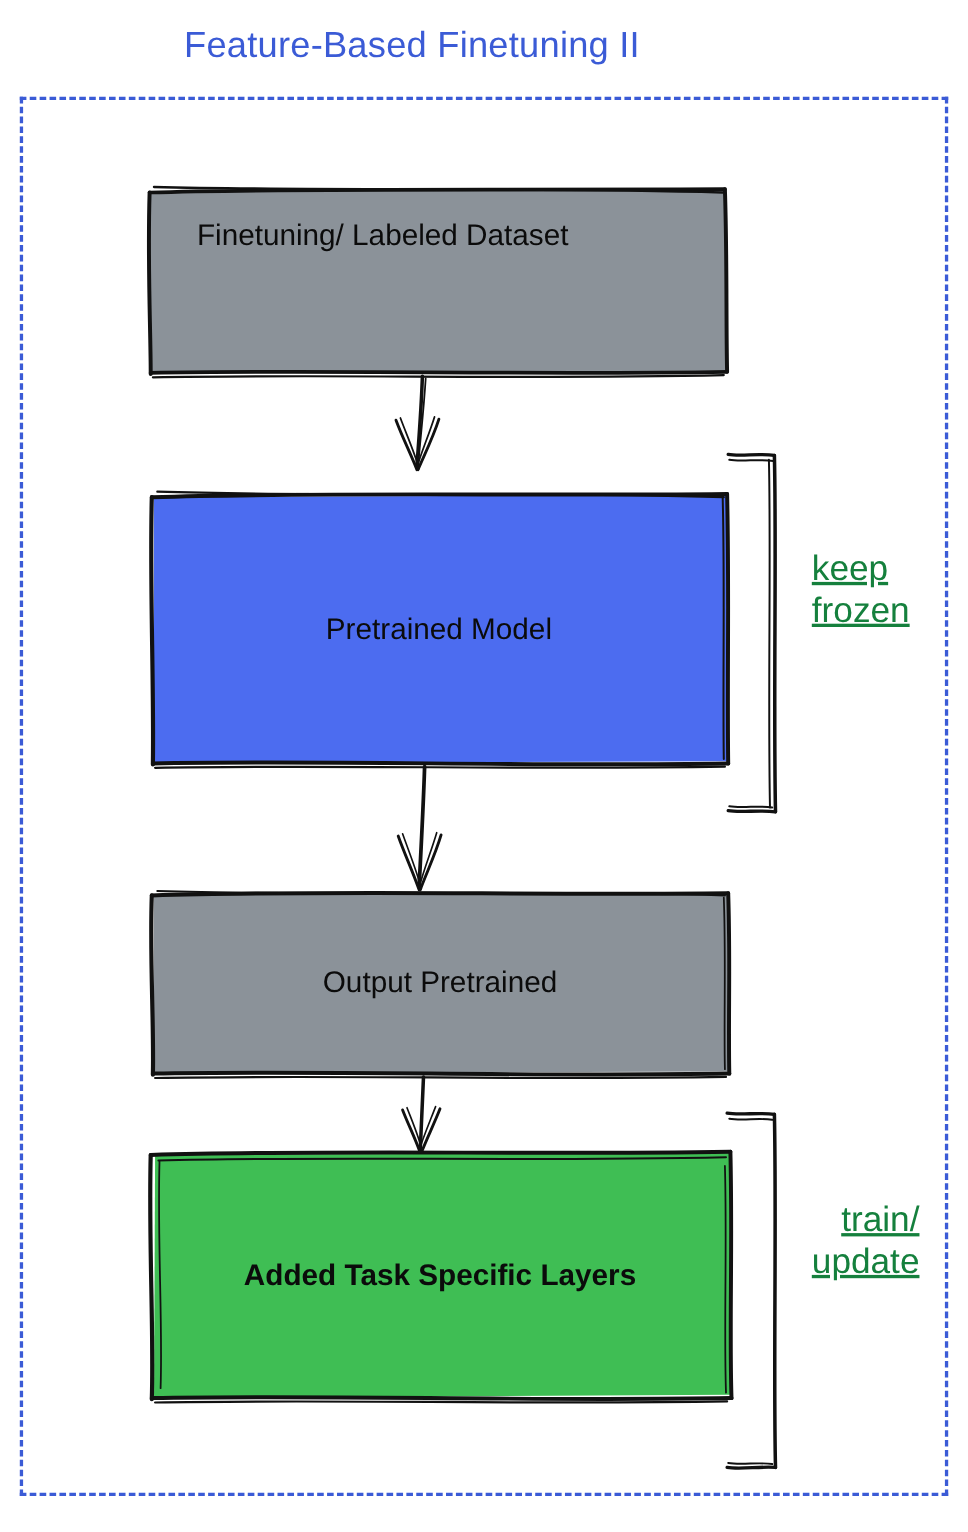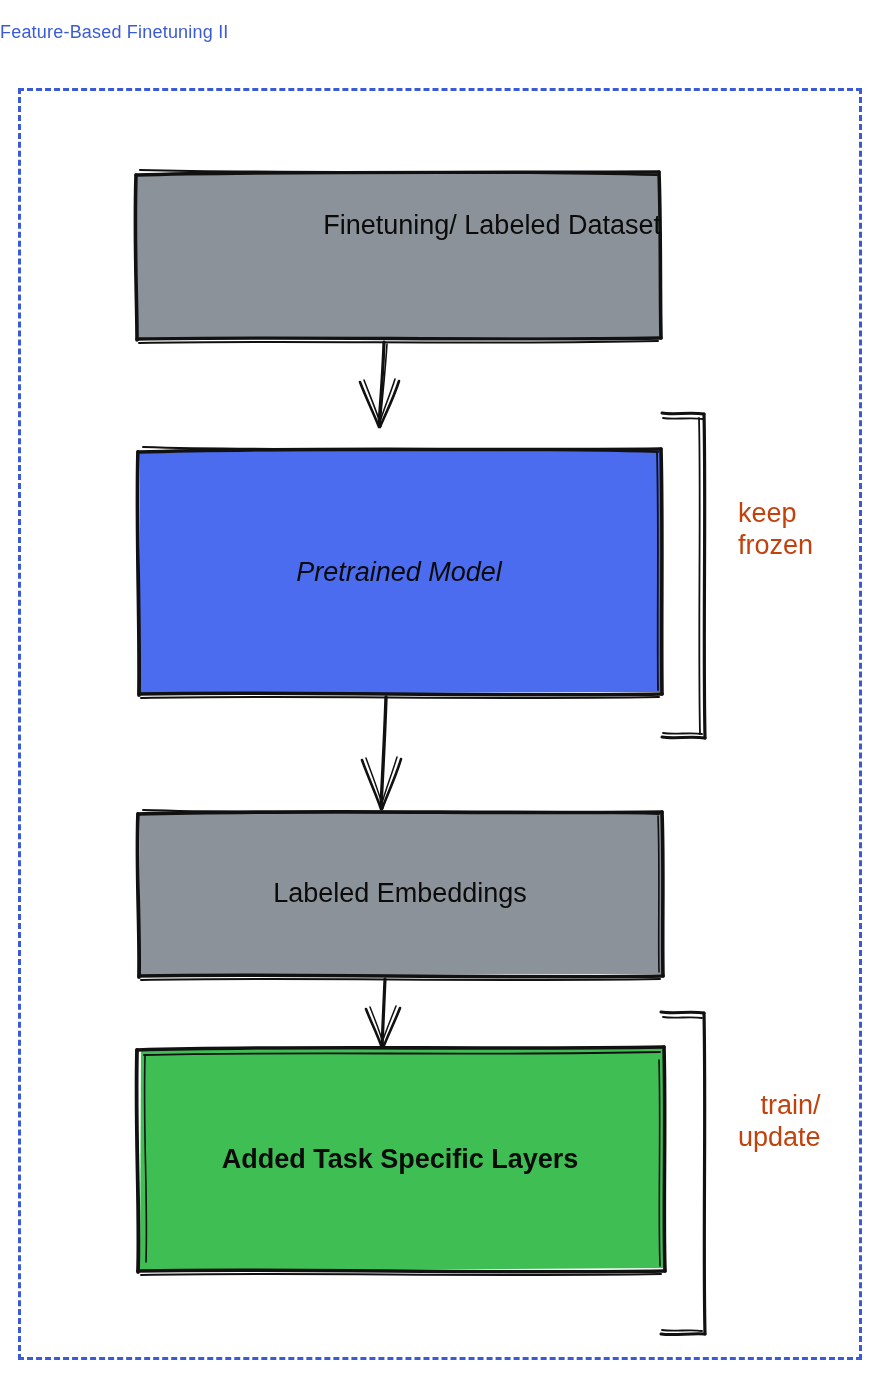--- a/index.html
+++ b/index.html
@@ -18,22 +18,22 @@
     position: absolute;
     left: 0; top: 0;
     width: 880px;
     height: 1393px;
   }
   .title {
     position: absolute;
     left: 0;
     top: 22px;
     width: 749px;
-    text-align: left;
-    font-size: 18px;
+    text-align: center;
+    font-size: 33px;
     font-weight: 400;
     letter-spacing: 0.2px;
   }
   .dashed-frame {
     position: absolute;
     left: 18px;
     top: 88px;
     width: 844px;
     height: 1272px;
     box-sizing: border-box;
@@ -47,62 +47,62 @@
     align-items: center;
   }
   .node-label {
     font-size: 27px;
     color: #0b0b0b;
     line-height: 1.15;
     white-space: nowrap;
   }
   #node-dataset {
     left: 135px;
-    top: 170px;
+    top: 159px;
     width: 526px;
     height: 123px;
     align-items: flex-start;
-    justify-content: flex-end;
+    justify-content: flex-start;
   }
   #node-dataset .node-label {
     margin-left: 44px;
     margin-top: 40px;
   }
   #node-pretrained {
     left: 138px;
     top: 450px;
     width: 522px;
     height: 245px;
     align-items: center;
     justify-content: center;
-    font-style: italic;
   }
   #node-embeddings {
     left: 138px;
     top: 812px;
     width: 524px;
     height: 164px;
     align-items: center;
     justify-content: center;
   }
   #node-tasklayers {
     left: 136px;
     top: 1048px;
     width: 528px;
     height: 223px;
     align-items: center;
     justify-content: center;
     font-weight: bold;
   }
   .annotation {
     position: absolute;
-    font-size: 27px;
-    color: #c2410c;
+    font-size: 32px;
+    color: #15803d;
     line-height: 1.18;
     white-space: pre-line;
+    text-decoration: underline;
   }
   #annot-keep-frozen {
     left: 738px;
     top: 498px;
   }
   #annot-train-update {
     left: 738px;
     top: 1090px;
     text-align: right;
   }
@@ -206,21 +206,21 @@
 
 <div class="node" id="node-dataset">
   <span class="node-label">Finetuning/ Labeled Dataset</span>
 </div>
 
 <div class="node" id="node-pretrained">
   <span class="node-label">Pretrained Model</span>
 </div>
 
 <div class="node" id="node-embeddings">
-  <span class="node-label">Labeled Embeddings</span>
+  <span class="node-label">Output Pretrained</span>
 </div>
 
 <div class="node" id="node-tasklayers">
   <span class="node-label">Added Task Specific Layers</span>
 </div>
 
 <div class="annotation" id="annot-keep-frozen">keep
 frozen</div>
 
 <div class="annotation" id="annot-train-update">train/

